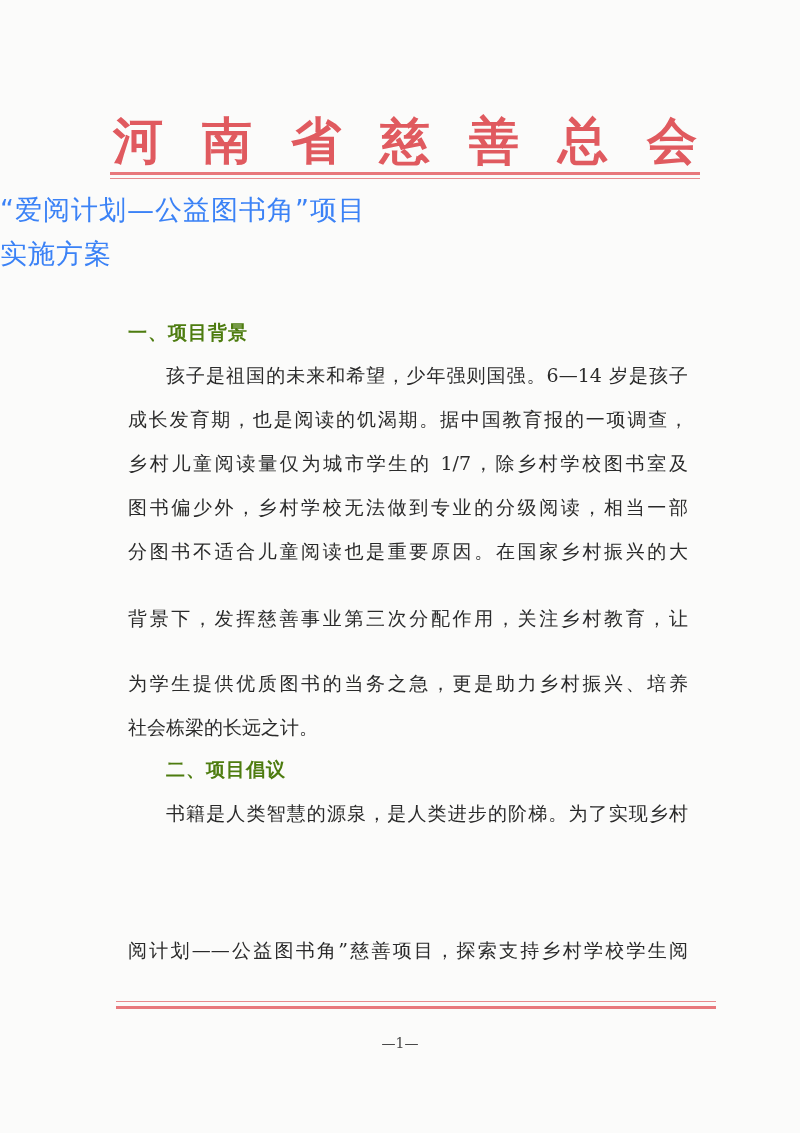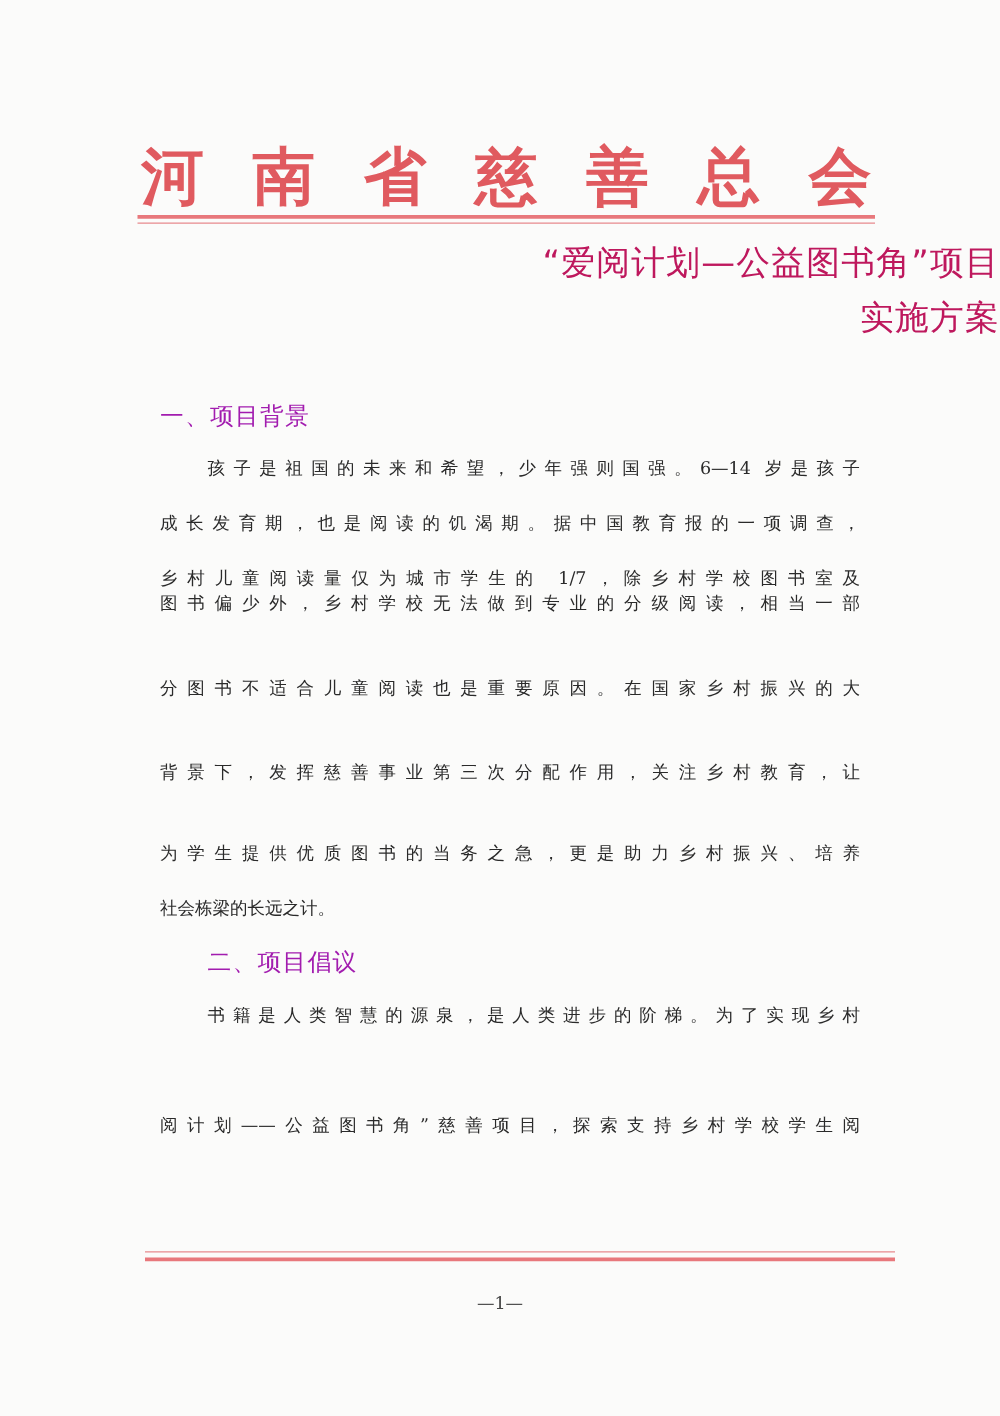--- a/index.html
+++ b/index.html
@@ -47,40 +47,40 @@
     }
     .rule-thin {
       position: absolute;
       height: 1px;
       background: #e88a8d;
     }
     .doc-title {
       position: absolute;
       left: 0;
       width: 800px;
-      text-align: right;
+      text-align: left;
       font-family: "DejaVu Sans", "Liberation Sans", sans-serif;
       font-size: 27px;
-      color: #be185d;
+      color: #3b82f6;
       letter-spacing: 1px;
     }
     .section-heading {
       position: absolute;
       font-family: "DejaVu Sans", "Liberation Sans", sans-serif;
       font-size: 19px;
-      color: #a21caf;
-      font-weight: normal;
+      color: #4d7c0f;
+      font-weight: bold;
       letter-spacing: 1px;
     }
     .para-line {
       position: absolute;
       left: 128px;
       width: 560px;
       font-family: "DejaVu Serif", "Liberation Serif", serif;
-      font-size: 14px;
+      font-size: 19px;
       line-height: 24px;
       color: #2a2a2a;
       white-space: nowrap;
       text-align: justify;
       text-align-last: justify;
     }
     .para-line.first {
       left: 166px;
       width: 522px;
     }
@@ -117,28 +117,28 @@
   <div class="rule-thin" style="left:110px; top:178px; width:590px;"></div>
 
   <div class="doc-title" style="top:192px;">“爱阅计划—公益图书角”项目</div>
   <div class="doc-title" style="top:236px;">实施方案</div>
 
   <div class="section-heading" style="left:128px; top:320px;">一、项目背景</div>
 
   <div class="para-line first" style="top:363px;">孩子是祖国的未来和希望，少年强则国强。6—14 岁是孩子</div>
   <div class="para-line" style="top:407px;">成长发育期，也是阅读的饥渴期。据中国教育报的一项调查，</div>
   <div class="para-line" style="top:451px;">乡村儿童阅读量仅为城市学生的 1/7，除乡村学校图书室及</div>
-  <div class="para-line" style="top:471px;">图书偏少外，乡村学校无法做到专业的分级阅读，相当一部</div>
+  <div class="para-line" style="top:495px;">图书偏少外，乡村学校无法做到专业的分级阅读，相当一部</div>
   <div class="para-line" style="top:539px;">分图书不适合儿童阅读也是重要原因。在国家乡村振兴的大</div>
   <div class="para-line" style="top:606px;">背景下，发挥慈善事业第三次分配作用，关注乡村教育，让</div>
   <div class="para-line" style="top:671px;">为学生提供优质图书的当务之急，更是助力乡村振兴、培养</div>
   <div class="para-line last" style="top:715px;">社会栋梁的长远之计。</div>
 
   <div class="section-heading" style="left:166px; top:757px;">二、项目倡议</div>
 
   <div class="para-line first" style="top:801px;">书籍是人类智慧的源泉，是人类进步的阶梯。为了实现乡村</div>
-  <div class="para-line" style="top:889px;">阅计划——公益图书角”慈善项目，探索支持乡村学校学生阅</div>
+  <div class="para-line" style="top:938px;">阅计划——公益图书角”慈善项目，探索支持乡村学校学生阅</div>
 
   <div class="rule-thin" style="left:116px; top:1001px; width:600px;"></div>
   <div class="rule-thick" style="left:116px; top:1006px; width:600px;"></div>
 
   <div class="page-number">—1—</div>
 </div>
 
 </body></html>

